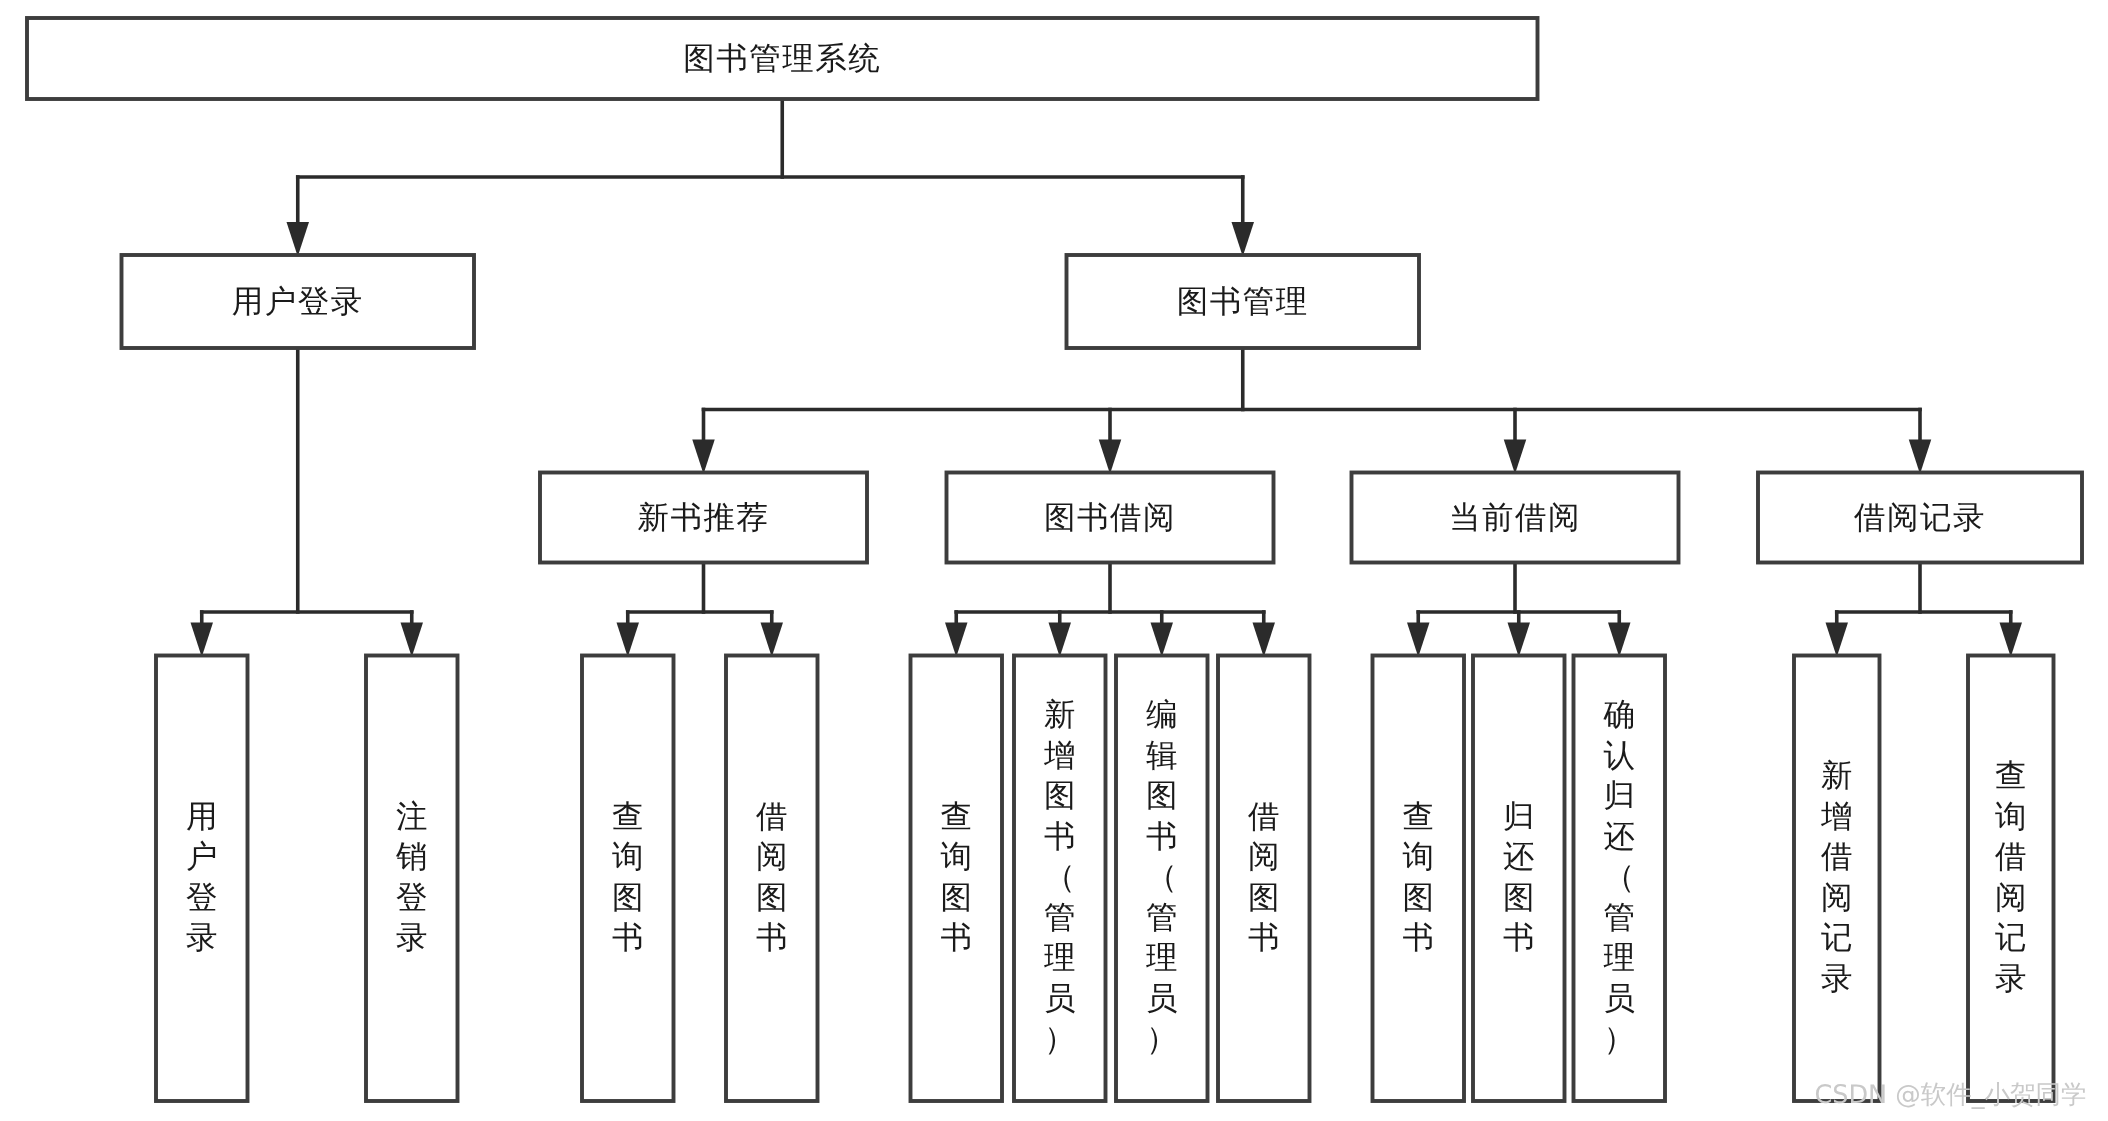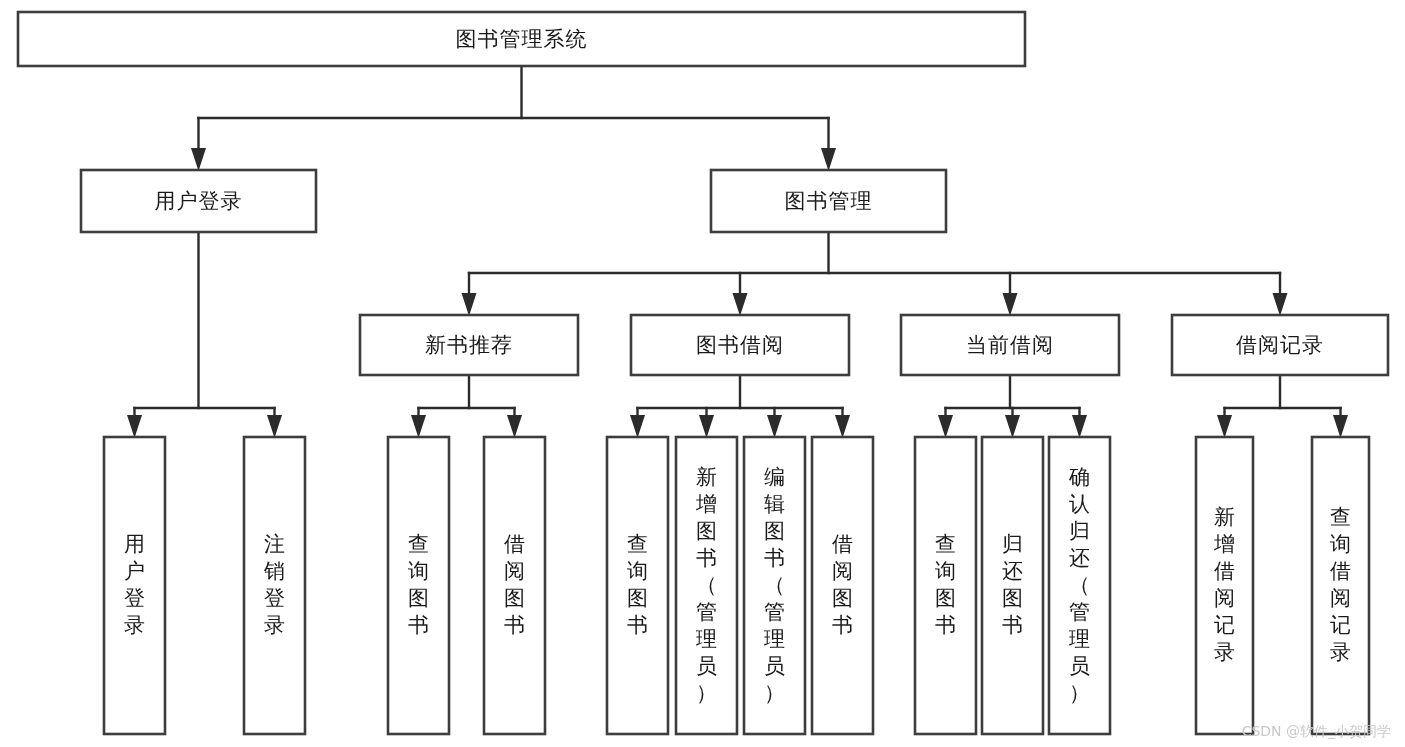--- a/index.html
+++ b/index.html
@@ -45,21 +45,21 @@
   }
   .edge-arrow {
     fill: #2b2b2b;
     stroke: none;
   }
   .watermark {
     position: absolute;
     right: 14px;
     bottom: 6px;
     font-family: "DejaVu Sans", "Liberation Sans", sans-serif;
-    font-size: 14px;
+    font-size: 17px;
     color: #c9c9c9;
     white-space: nowrap;
     user-select: none;
   }
 </style>
 </head>
 <body>
 
 <div id="diagram-root">
   <svg class="flow" viewBox="0 0 1405 747">

